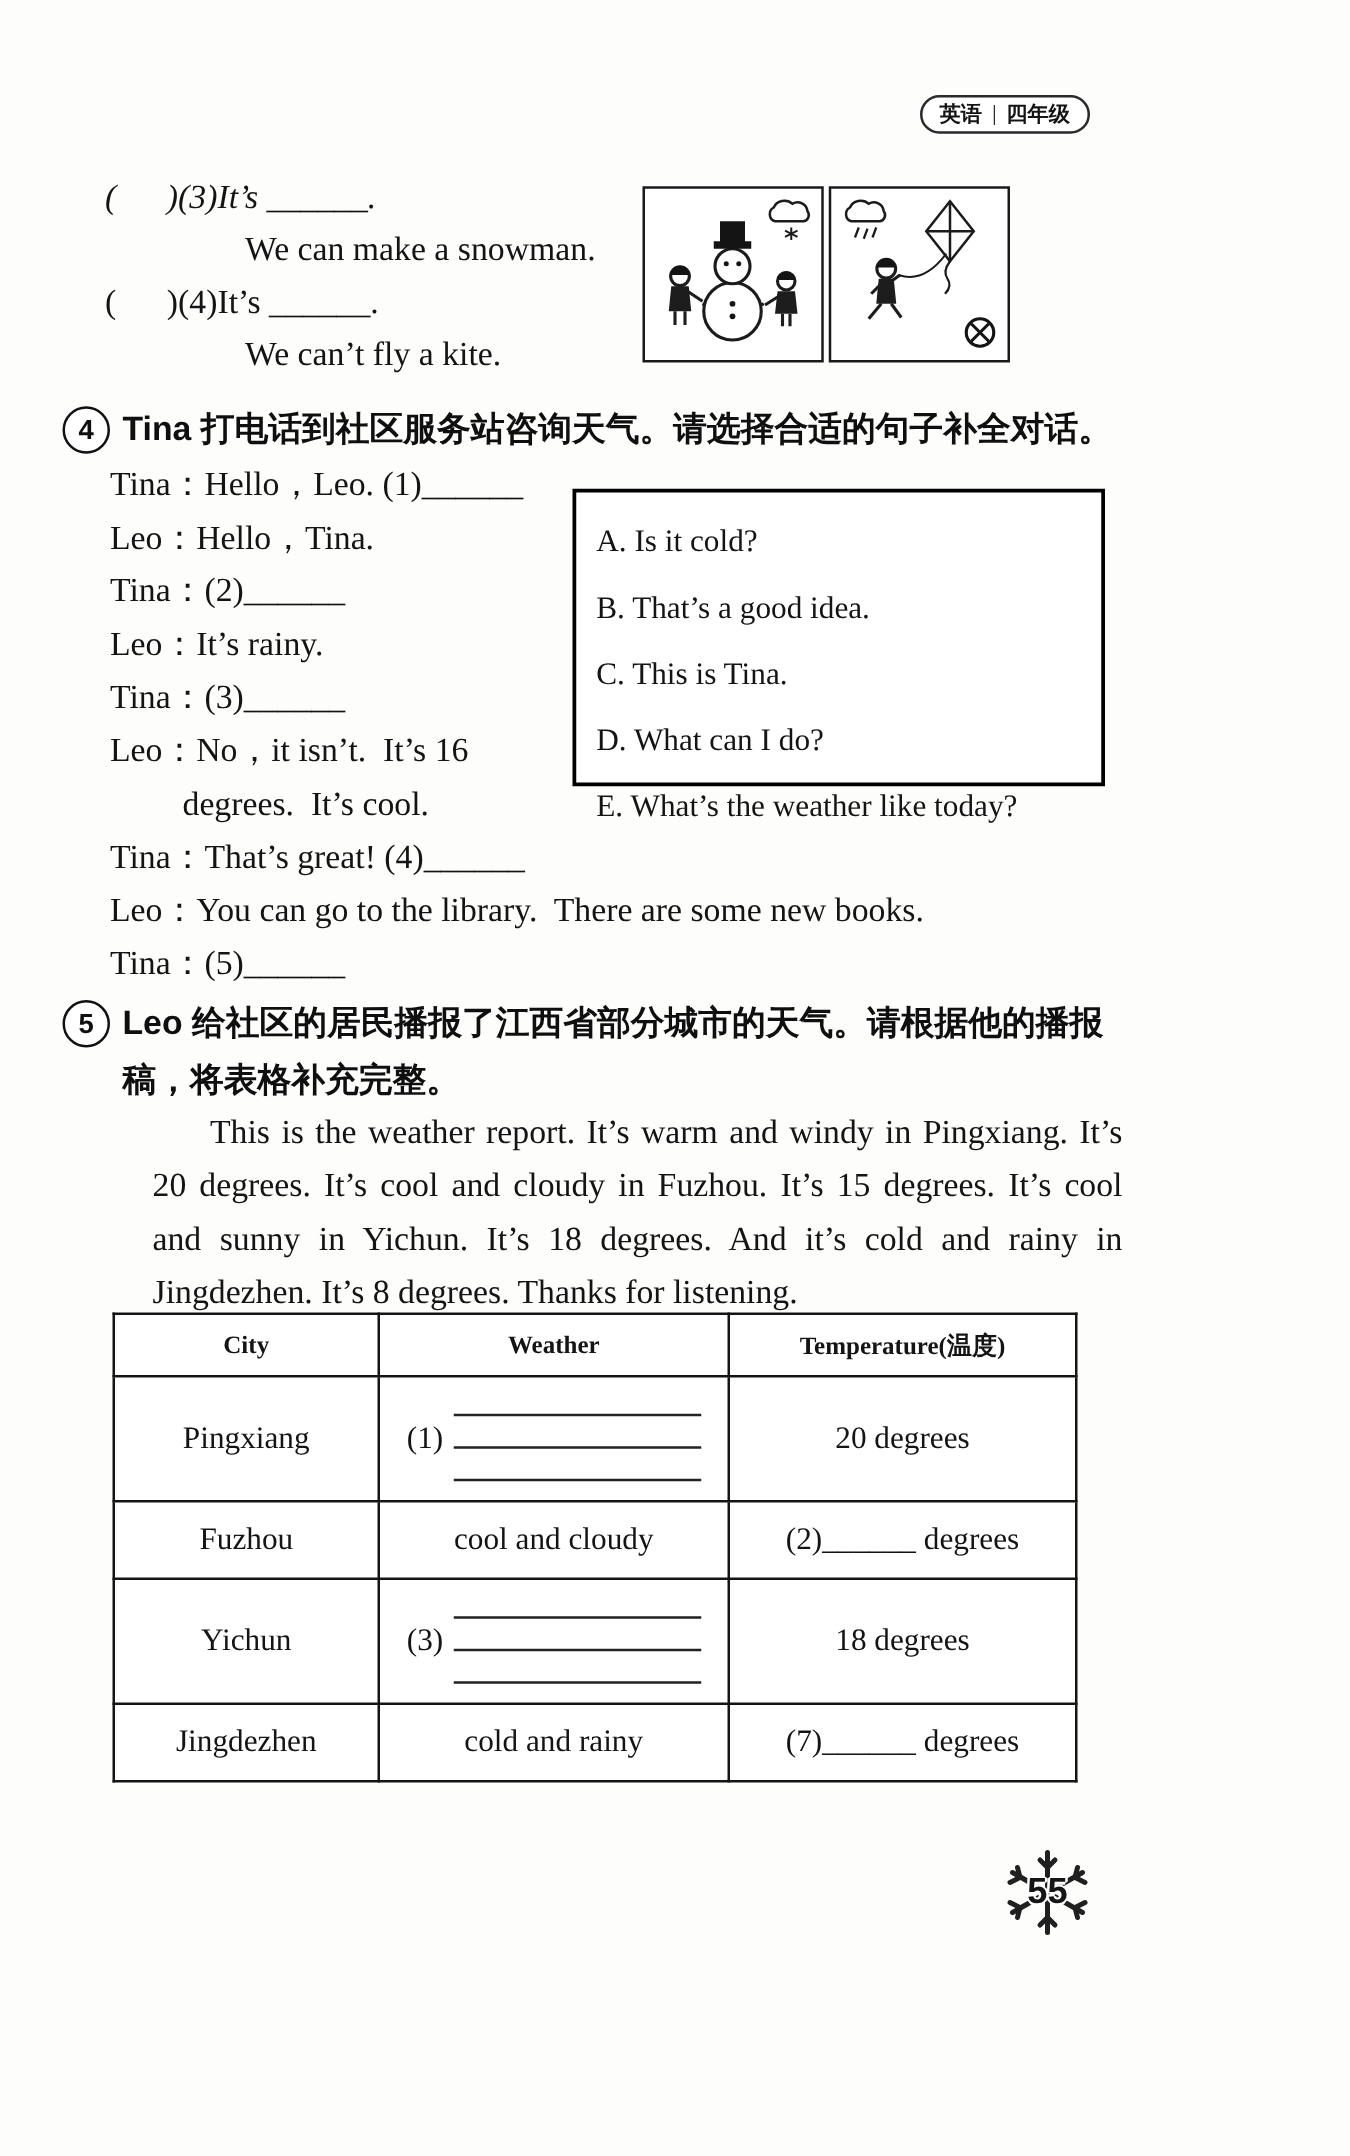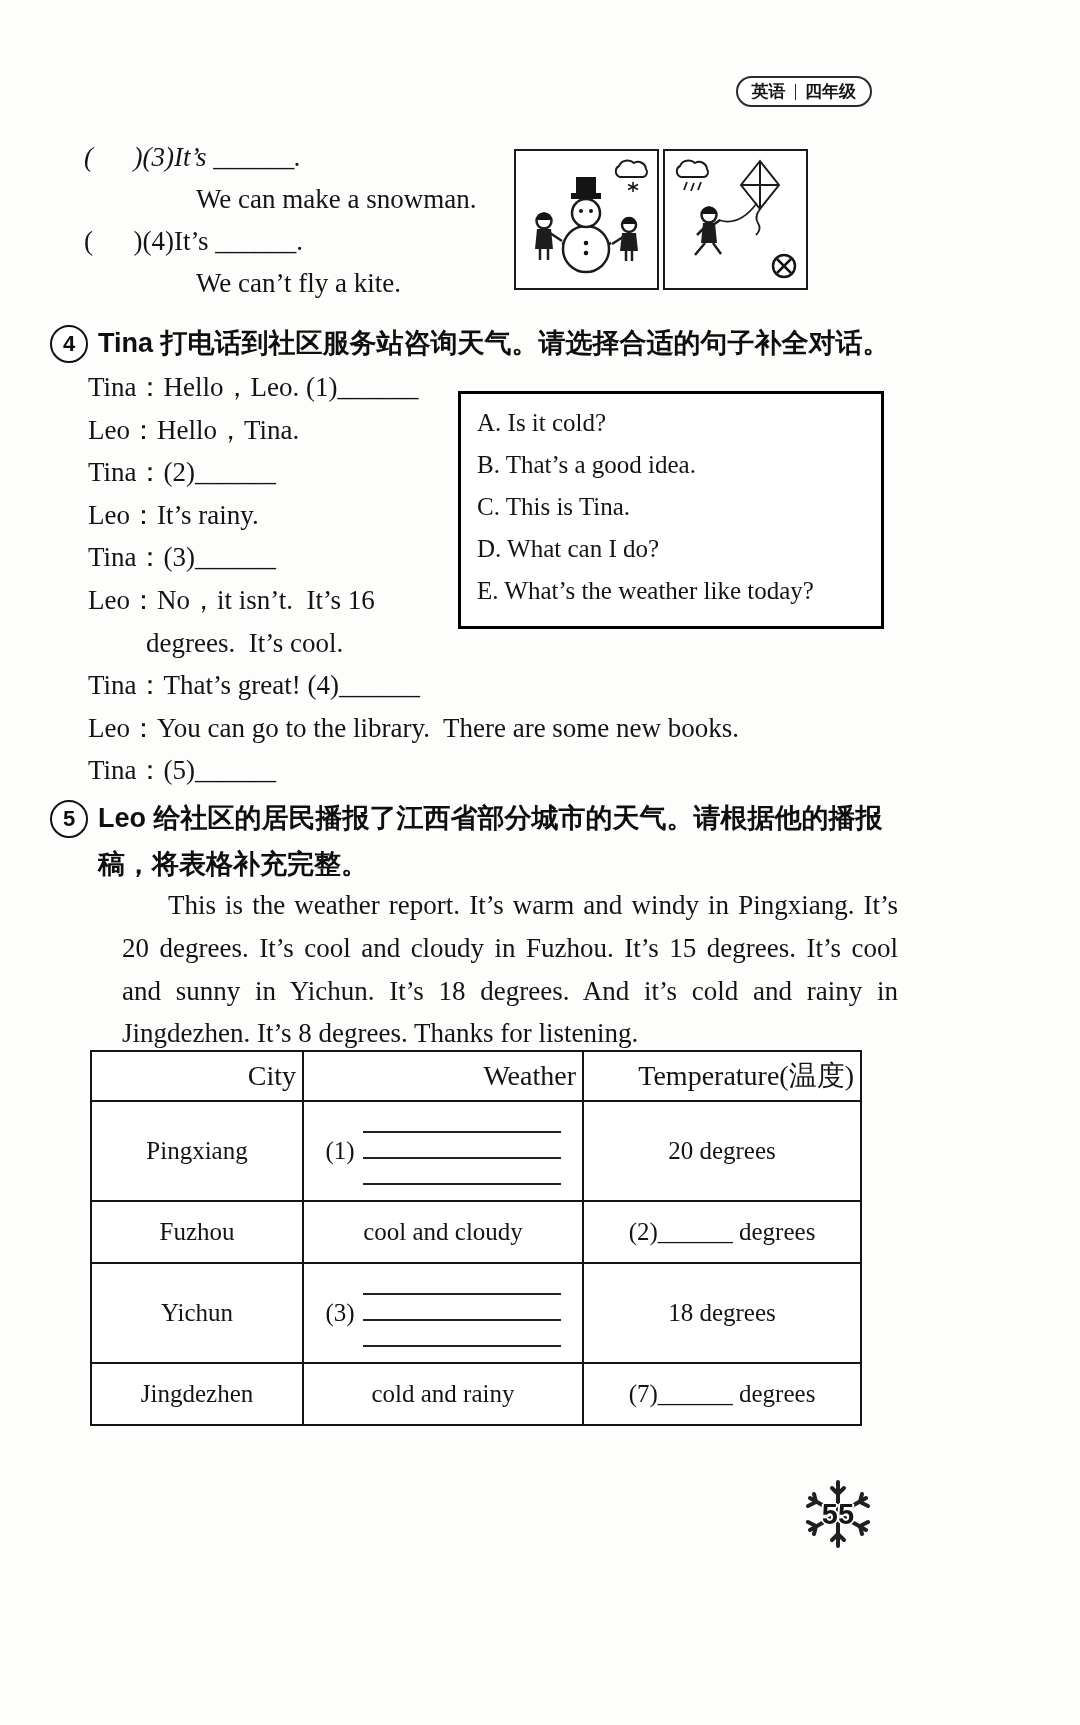--- a/index.html
+++ b/index.html
@@ -34,31 +34,31 @@
   .sec-title{flex:1;}
 
   
   .dialogue{position:absolute;left:88px;top:366px;font-size:27px;}
   .dlg{height:42.6px;line-height:42.6px;white-space:pre;}
   .dlg.indent{padding-left:58px;}
 
   
   .options-box{position:absolute;left:458px;top:391px;width:404px;height:224px;border:3px solid #000;
                background:#fff;padding:8px 0 0 16px;}
-  .opt{font-size:25px;line-height:42px;white-space:nowrap;}
+  .opt{font-size:25px;line-height:42px;white-space:nowrap;margin-top:11px;}
 
   
   .para{position:absolute;left:86px;top:884px;width:776px;font-size:27px;line-height:42.8px;
         text-align:justify;text-indent:46px;margin-left:36px;}
 
   
   .wtable{position:absolute;left:90px;top:1050px;width:770px;border-collapse:collapse;background:#fff;
           font-size:25px;table-layout:fixed;}
   .wtable th,.wtable td{border:2px solid #141414;text-align:center;vertical-align:middle;padding:2px 6px;}
-  .wtable th{font-size:28px;font-weight:normal;height:44px;text-align:right;}
+  .wtable th{font-size:20px;font-weight:bold;height:44px;}
   tr.tall td{height:94px;}
   tr.short td{height:56px;margin-left:41px;}
   .blankset{display:flex;align-items:center;justify-content:center;gap:8px;}
   .blines{display:flex;flex-direction:column;gap:11px;}
   .bline{display:block;width:198px;height:13px;border-bottom:2px solid #222;}
 
   
   .pagenum{position:absolute;left:802px;top:1478px;width:72px;height:72px;}
   .pagenum svg{position:absolute;inset:0;width:72px;height:72px;}
   .pnum{position:absolute;left:50%;top:50%;transform:translate(-50%,-50%);

